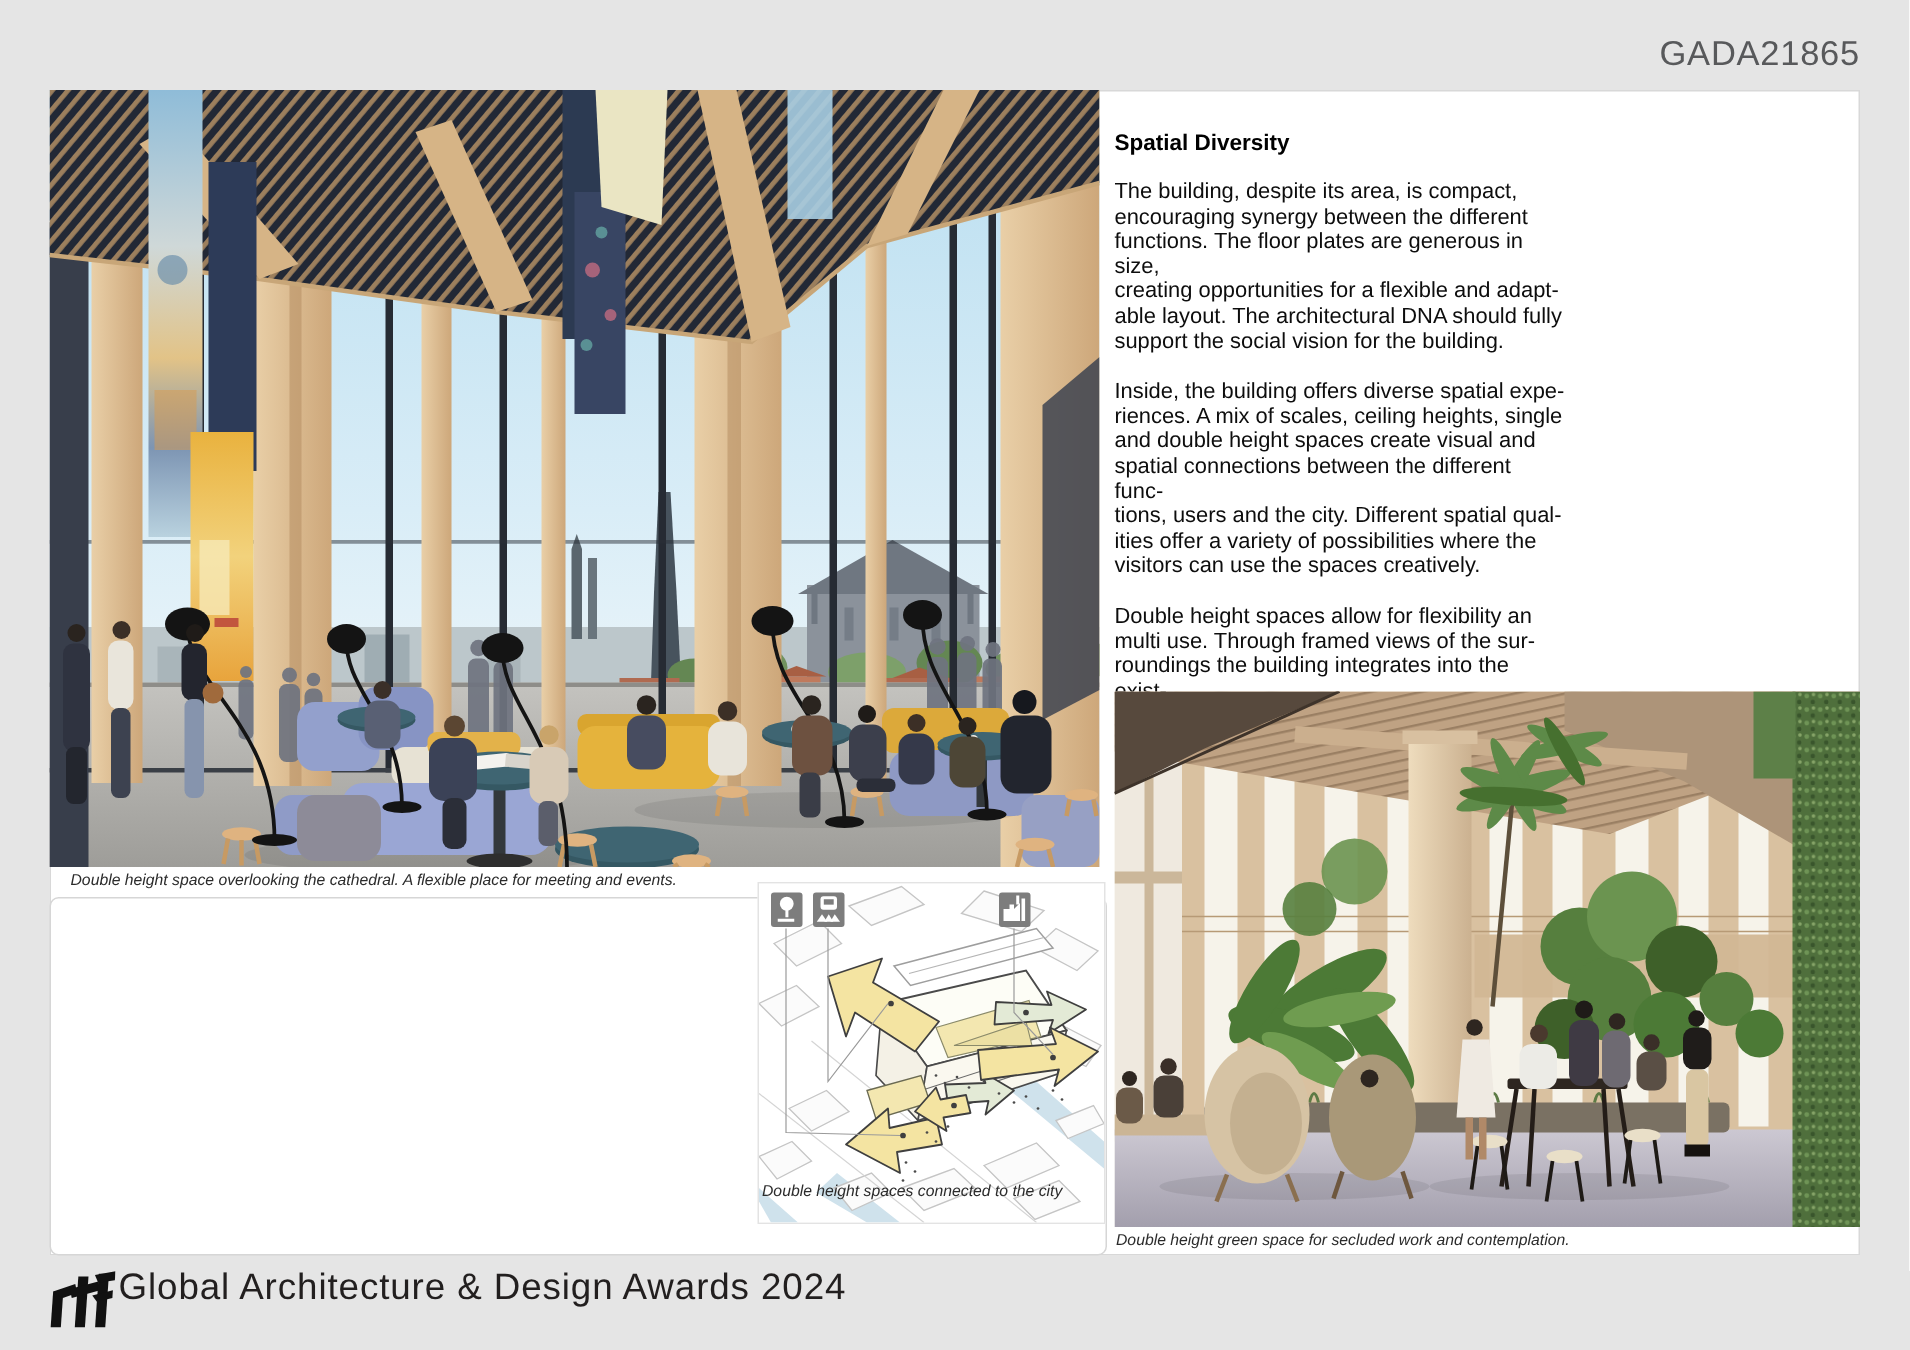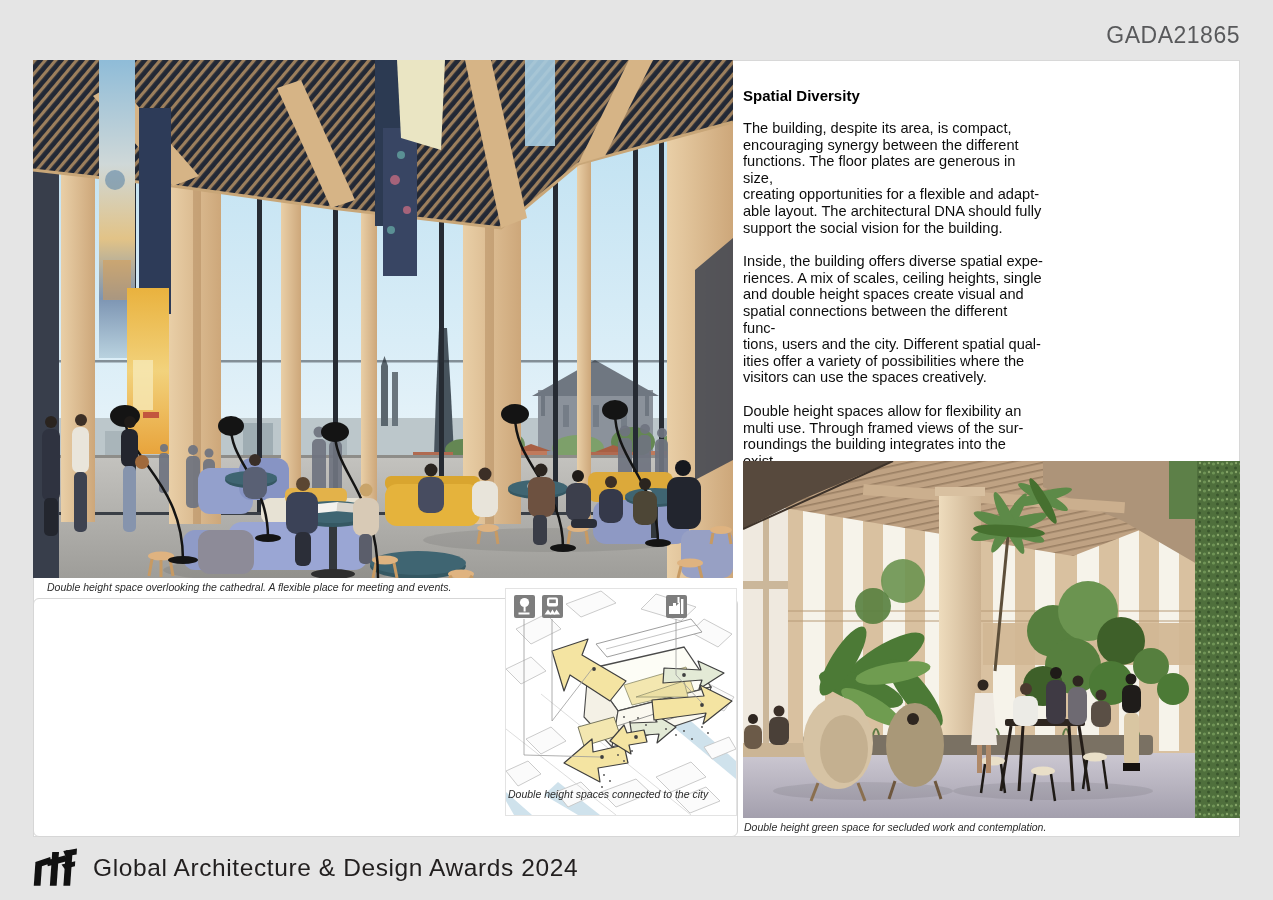--- a/index.html
+++ b/index.html
@@ -13,21 +13,21 @@
   .main-caption{left:35px;top:581px;width:690px;font-size:10.5px;font-style:italic;color:#2b2b2b;margin-left:12px;}
   .article{left:743px;top:58px;width:300px;margin-top:29px;}
   .article h3{margin:0 0 16px 0;font-size:15px;font-weight:bold;color:#000;}
   .para{margin:0 0 17px 0;font-size:14.6px;line-height:16.6px;color:#0d0d0d;white-space:pre-line;}
   .quote-panel{left:33px;top:598px;width:705px;height:239px;border:1px solid #d6d6d6;border-radius:6px;box-sizing:border-box;background:#fff;}
   .quote{left:80px;top:658px;width:420px;font-size:21.5px;line-height:25px;font-style:italic;color:#000;white-space:pre-line;}
   .diagram{left:505px;top:588px;width:232px;height:228px;background:#fff;border:1px solid #e3e3e3;box-sizing:border-box;}
   .diagram-caption{left:508px;top:788px;width:230px;font-size:10.5px;font-style:italic;color:#2b2b2b;}
   .green-photo{left:743px;top:461px;width:497px;height:357px;}
   .green-caption{left:744px;top:821px;width:490px;font-size:10.5px;font-style:italic;color:#2b2b2b;}
-  .footer{left:33px;top:845px;height:46px;display:flex;align-items:center;gap:16px;}
+  .footer{left:33px;top:845px;height:46px;display:flex;gap:2px;}
   .footer-title{font-size:24.5px;color:#221f1f;letter-spacing:.6px;}
   svg{display:block;}
 </style>
 </head>
 <body>
 
 <div class="page">
 
   <div class="abs gada-id">GADA21865</div>
 

